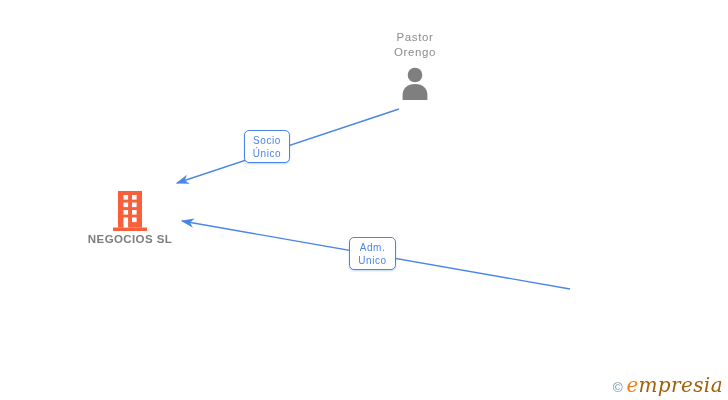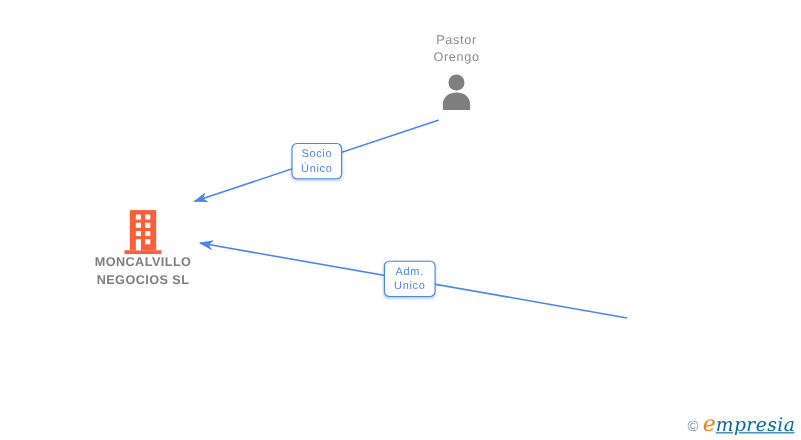--- a/index.html
+++ b/index.html
@@ -64,26 +64,25 @@
     margin-right: 4px;
   }
   .brand .brand-e {
     color: #ee7f16;
     font-family: "DejaVu Serif", serif;
     font-style: italic;
     font-size: 20px;
     line-height: 18px;
   }
   .brand .brand-rest {
-    color: #0369a1;
+    color: #a16207;
     font-family: "DejaVu Serif", serif;
     font-style: italic;
-    font-size: 17px;
+    font-size: 20px;
     letter-spacing: 0.4px;
-    text-decoration: underline;
   }
   .line-span { display: block; }
 </style>
 </head>
 <body>
 
 <div class="canvas">
 
   <svg class="links-svg" viewBox="0 0 728 400" xmlns="http://www.w3.org/2000/svg">
     <defs>
@@ -114,26 +113,25 @@
       <rect x="10.5" y="4" width="4.6" height="4.6" fill="#ffffff"></rect>
       <rect x="19" y="4" width="4.6" height="4.6" fill="#ffffff"></rect>
       <rect x="10.5" y="11.5" width="4.6" height="4.6" fill="#ffffff"></rect>
       <rect x="19" y="11.5" width="4.6" height="4.6" fill="#ffffff"></rect>
       <rect x="10.5" y="19" width="4.6" height="4.6" fill="#ffffff"></rect>
       <rect x="19" y="19" width="4.6" height="4.6" fill="#ffffff"></rect>
       <rect x="10.5" y="26.5" width="4.6" height="10" fill="#ffffff"></rect>
       <rect x="19" y="26.5" width="4.6" height="4.6" fill="#ffffff"></rect>
     </svg>
     <div class="company-label" style="margin-top:1px;">
-      <span class="line-span">MONCALVILLO</span>
       <span class="line-span">NEGOCIOS SL</span>
     </div>
   </div>
 
-  <div class="relation-box" style="left:265px; top:130px; width:46px;">
+  <div class="relation-box" style="left:244px; top:130px; width:46px;">
     <span class="line-span">Socio</span>
     <span class="line-span">Único</span>
   </div>
 
   <div class="relation-box" style="left:349px; top:237px; width:47px;">
     <span class="line-span">Adm.</span>
     <span class="line-span">Unico</span>
   </div>
 
   <div class="brand">

